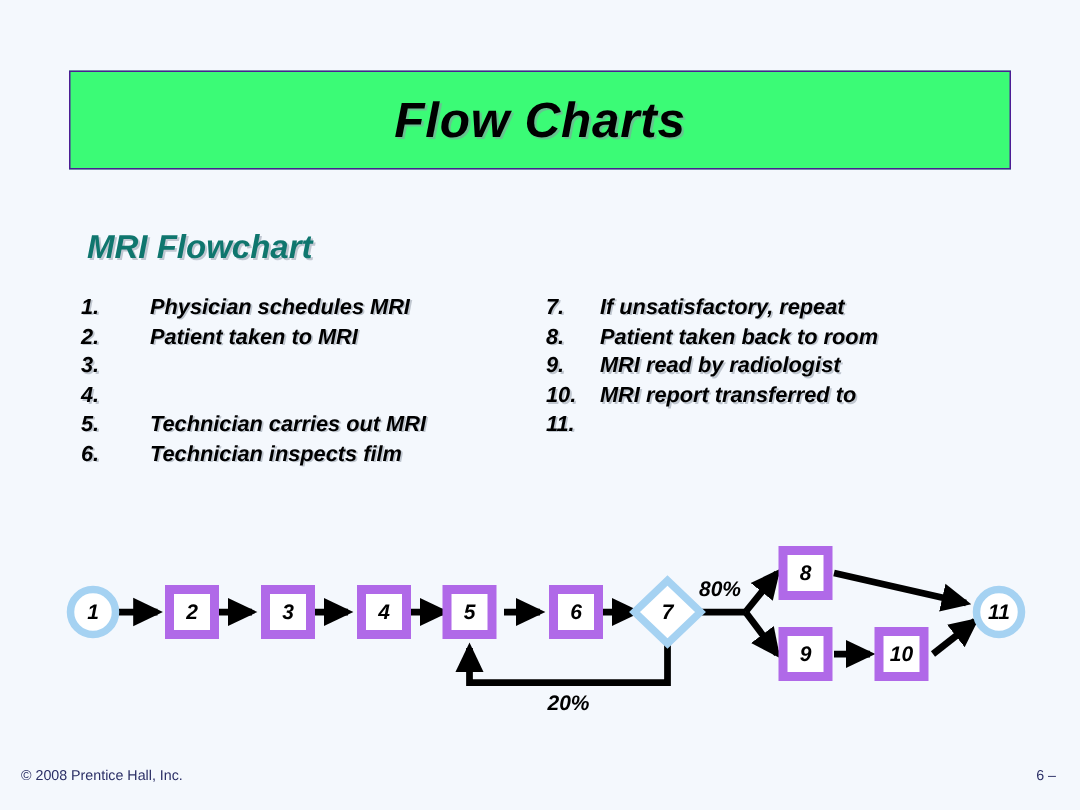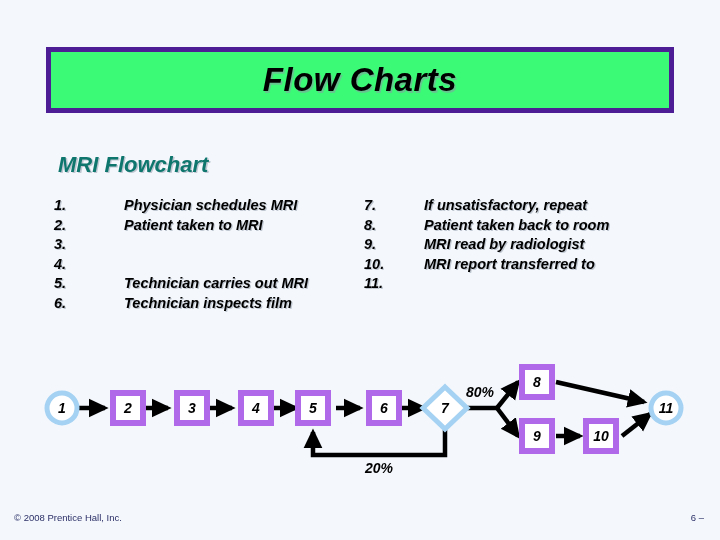--- a/index.html
+++ b/index.html
@@ -24,21 +24,21 @@
   }
 
   
   #title-bar {
     position: absolute;
     left: 46px;
     top: 47px;
     width: 628px;
     height: 66px;
     background: #3bfb76;
-    border: 5px solid #4c1d95;
+    border: 1px solid #4c1d95;
     box-sizing: border-box;
     display: flex;
     align-items: center;
     justify-content: center;
   }
   #title-text {
     font-family: "Liberation Sans", sans-serif;
     font-size: 33px;
     font-weight: bold;
     font-style: italic;
@@ -78,21 +78,21 @@
     display: flex;
     align-items: flex-start;
     line-height: 19.6px;
     white-space: nowrap;
   }
   .step-num {
     width: 46px;
     flex: 0 0 46px;
   }
   #steps-right .step-num { width: 36px; flex: 0 0 36px; }
-  .step-label { flex: 1 1 auto; margin-left: 24px; }
+  .step-label { flex: 1 1 auto; }
   .step-cont .step-num { visibility: hidden; }
 
   
   #flowchart {
     position: absolute;
     left: 0;
     top: 352px;
     width: 720px;
     height: 140px;
   }

